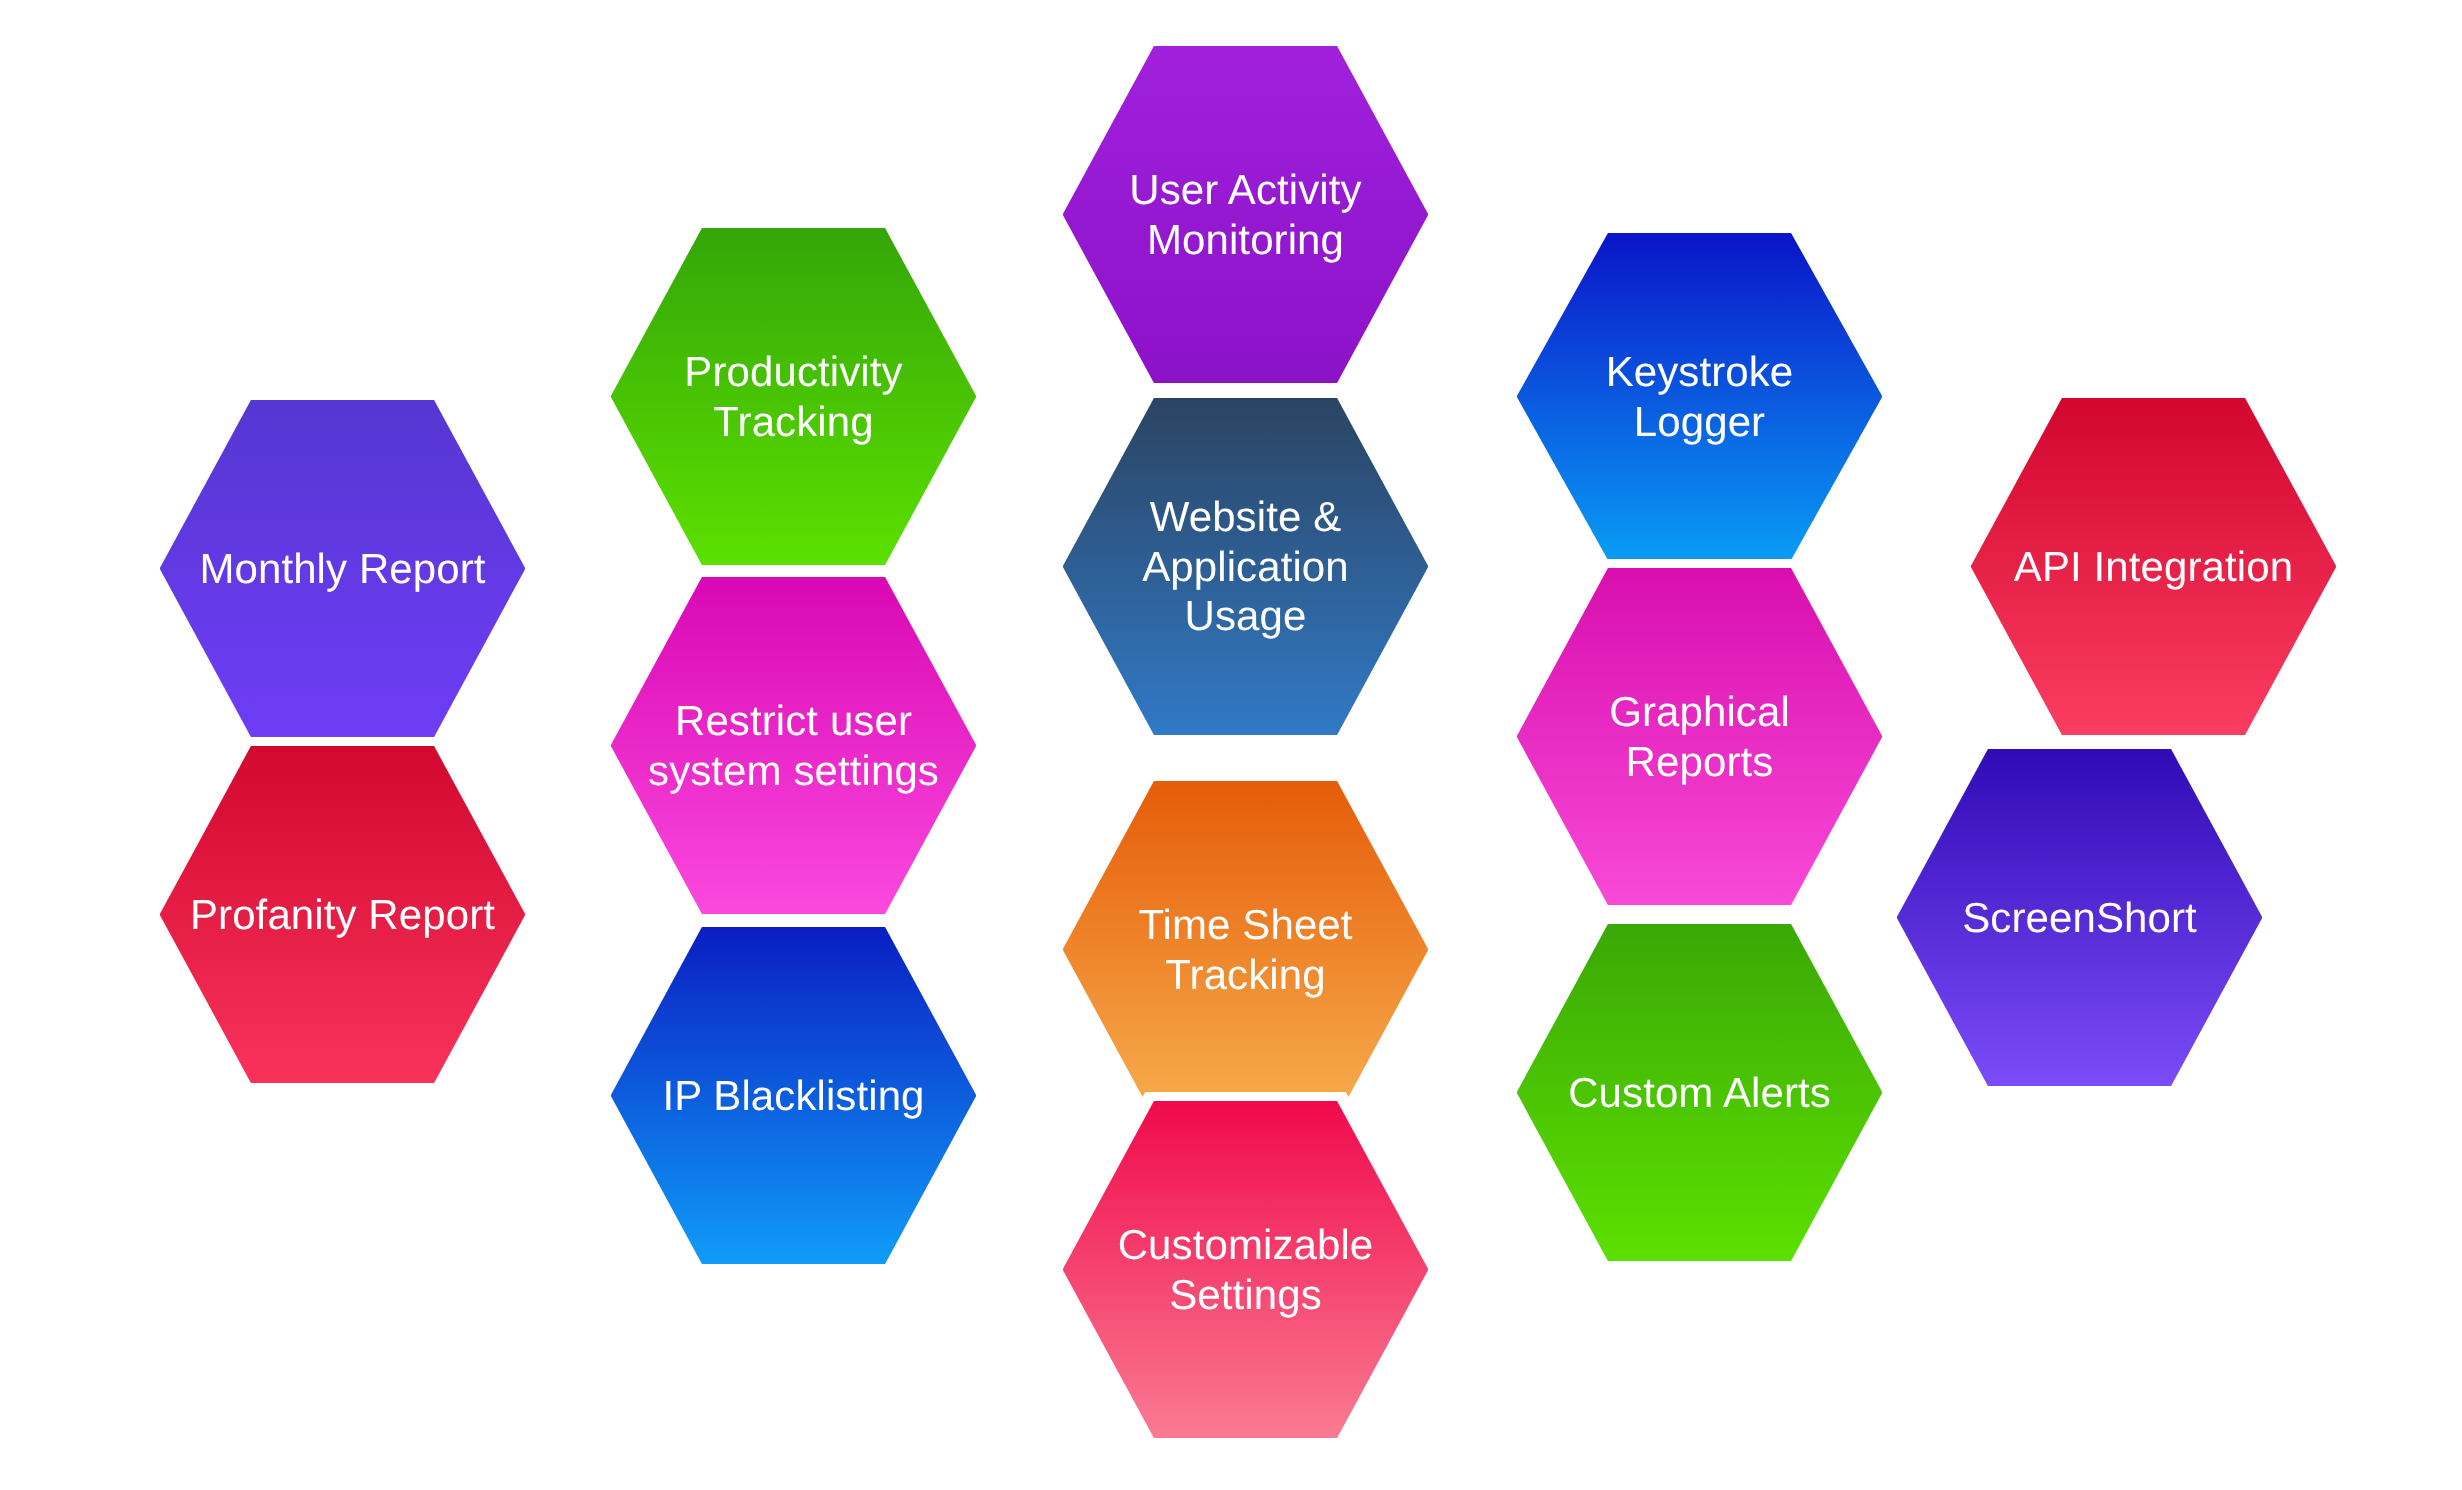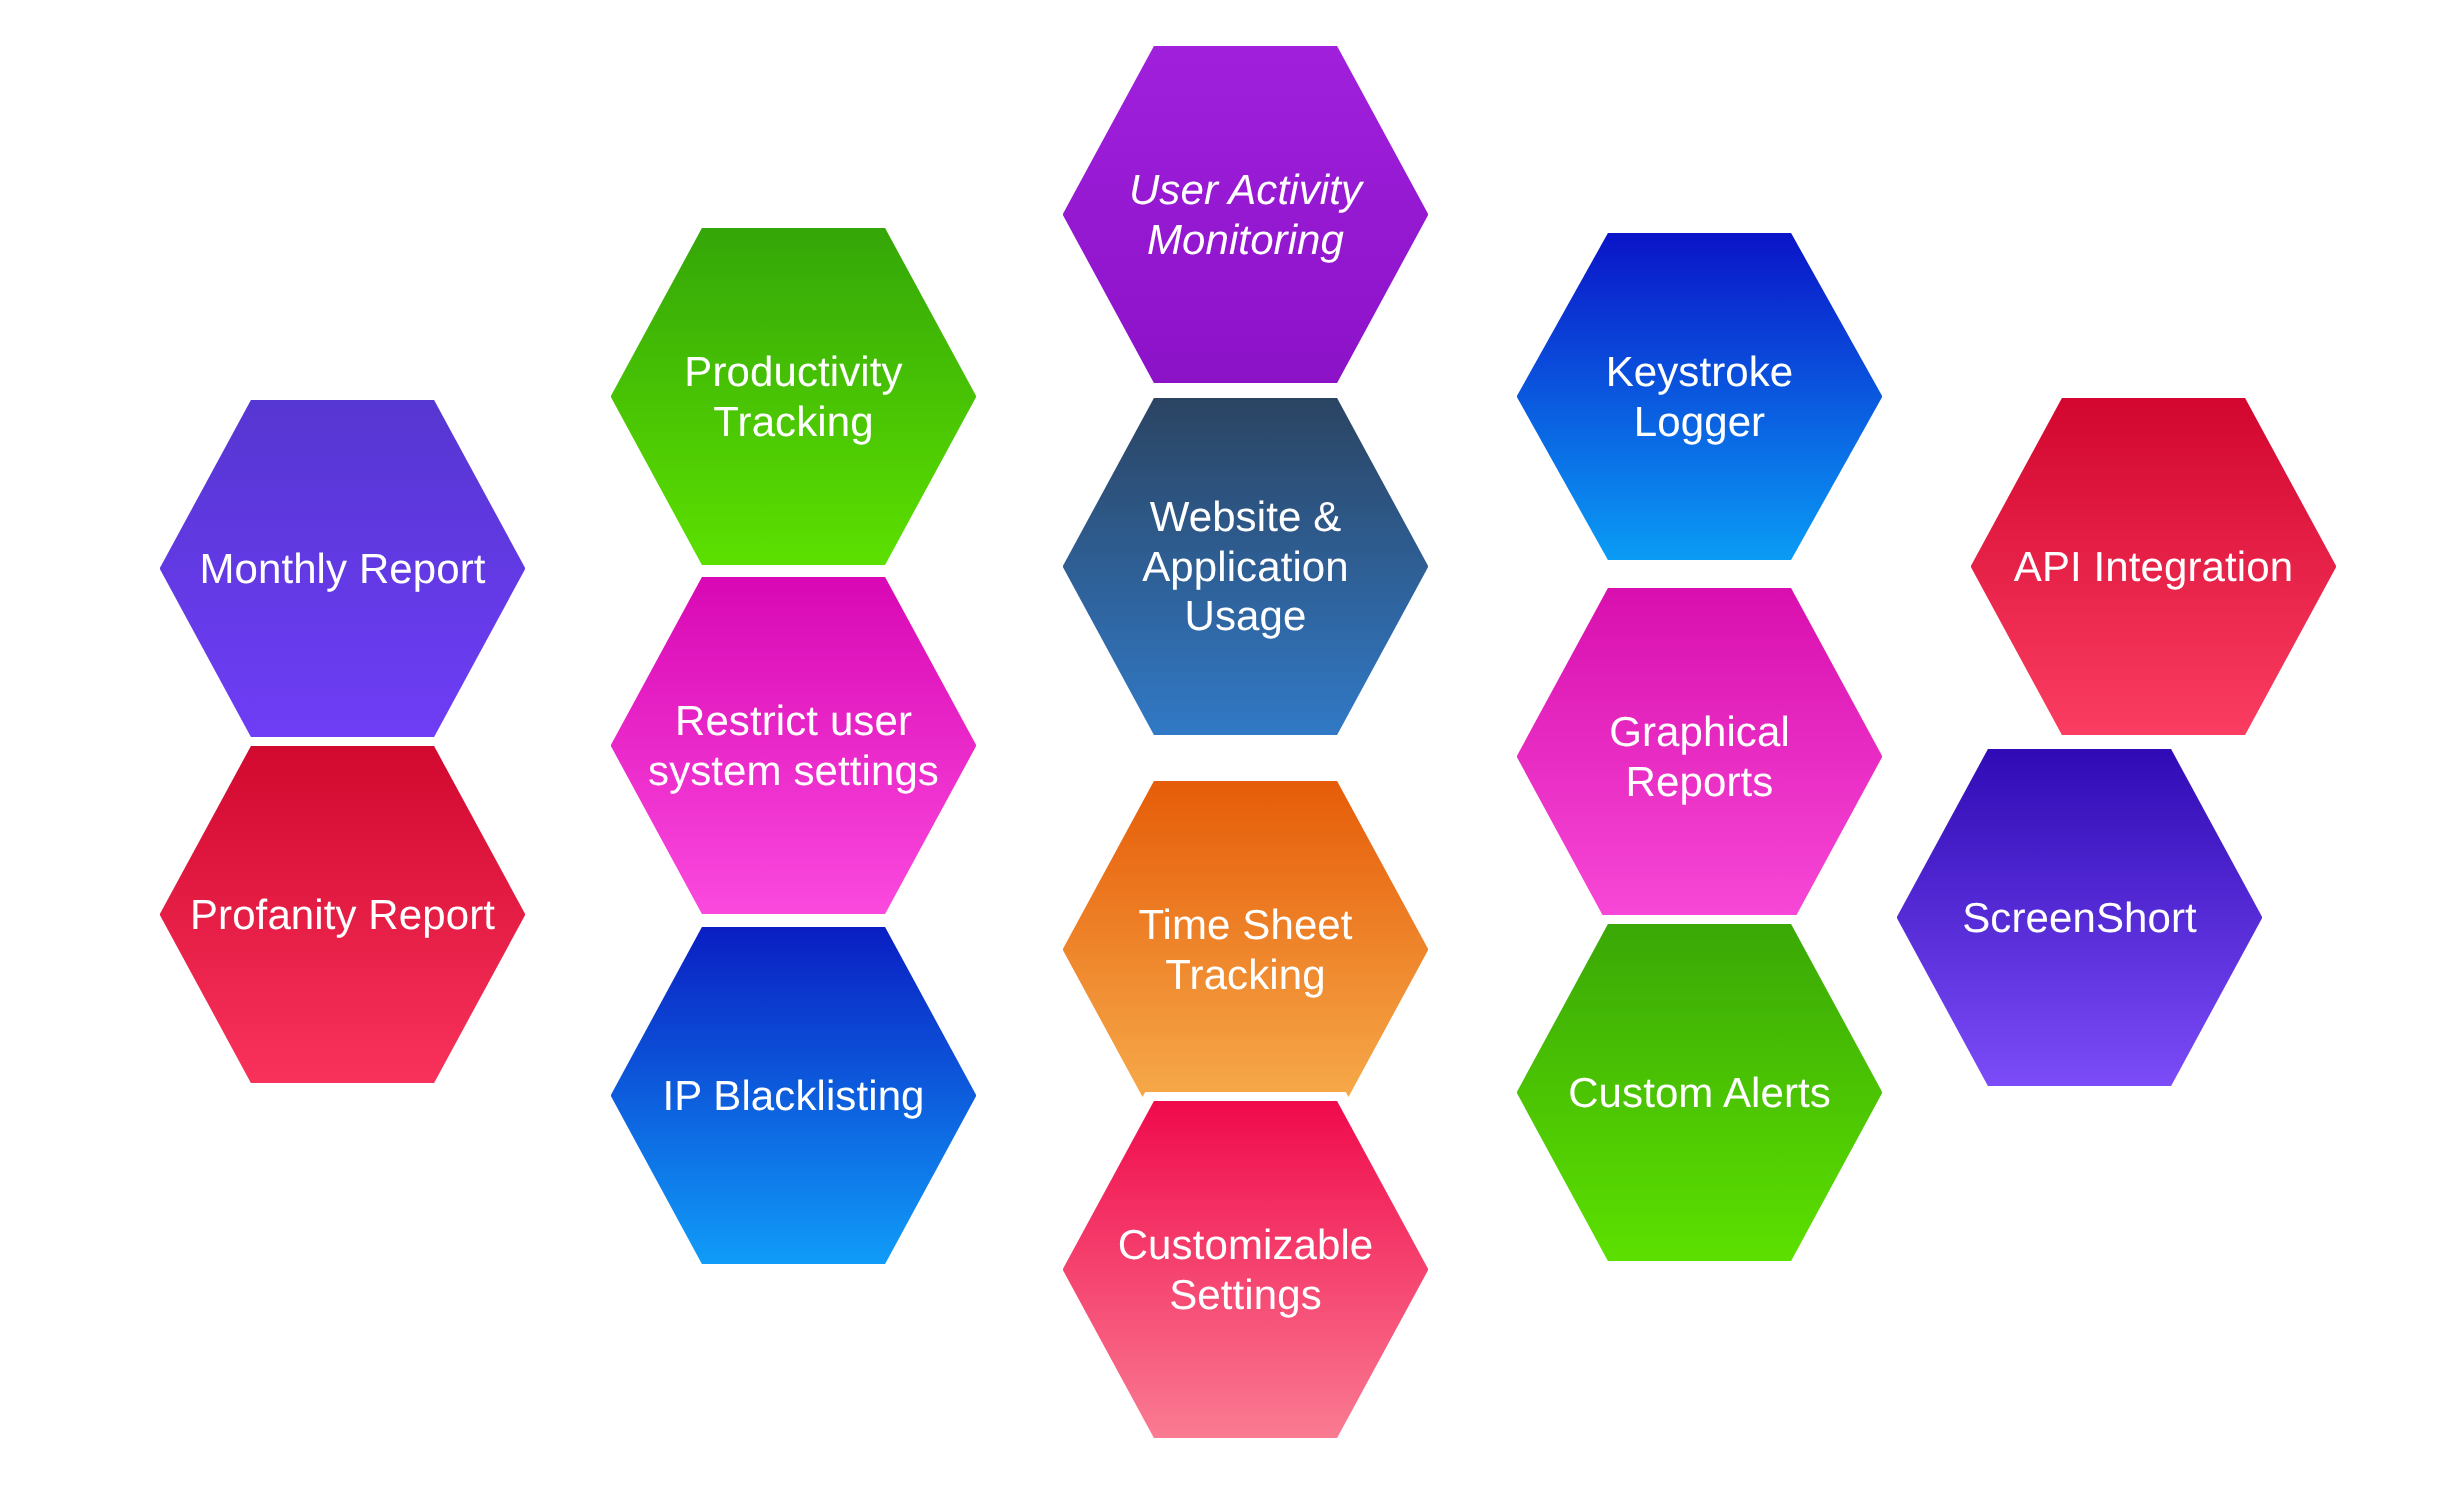--- a/index.html
+++ b/index.html
@@ -61,21 +61,21 @@
     white-space: pre-line;
     text-rendering: geometricPrecision;
   }
 </style>
 </head>
 <body>
 
 <div id="hex-stage">
     <div class="hex-cell" style="width: 401px; height: 355px; left: 1045px; top: 37px;">
       <div class="hex-outer"></div>
-      <div class="hex-inner" style="inset: 8.8px 17.6px; background: linear-gradient(rgb(160, 32, 220) 0%, rgb(140, 18, 200) 100%); font-style: italic;">
+      <div class="hex-inner" style="inset: 8.8px 17.6px; background: linear-gradient(rgb(160, 32, 220) 0%, rgb(140, 18, 200) 100%);">
         <div class="hex-label">User Activity
 Monitoring</div>
       </div>
     </div>
     <div class="hex-cell" style="width: 401px; height: 355px; left: 593px; top: 219px;">
       <div class="hex-outer"></div>
       <div class="hex-inner" style="inset: 8.8px 17.6px; background: linear-gradient(rgb(52, 166, 8) 0%, rgb(92, 224, 0) 100%);">
         <div class="hex-label">Productivity
 Tracking</div>
       </div>
@@ -105,21 +105,21 @@
         <div class="hex-label">API Integration</div>
       </div>
     </div>
     <div class="hex-cell" style="width: 401px; height: 355px; left: 593px; top: 568px;">
       <div class="hex-outer"></div>
       <div class="hex-inner" style="inset: 8.8px 17.6px; background: linear-gradient(rgb(216, 8, 180) 0%, rgb(251, 73, 222) 100%);">
         <div class="hex-label">Restrict user
 system settings</div>
       </div>
     </div>
-    <div class="hex-cell" style="width: 401px; height: 355px; left: 1499px; top: 579px;">
+    <div class="hex-cell" style="width: 401px; height: 355px; left: 1499px; top: 559px;">
       <div class="hex-outer"></div>
       <div class="hex-inner" style="inset: 8.8px 17.6px; background: linear-gradient(rgb(216, 15, 174) 0%, rgb(248, 73, 216) 100%);">
         <div class="hex-label">Graphical Reports</div>
       </div>
     </div>
     <div class="hex-cell" style="width: 401px; height: 355px; left: 142px; top: 737px;">
       <div class="hex-outer"></div>
       <div class="hex-inner" style="inset: 8.8px 17.6px; background: linear-gradient(rgb(209, 9, 47) 0%, rgb(249, 50, 92) 100%);">
         <div class="hex-label">Profanity Report</div>
       </div>

